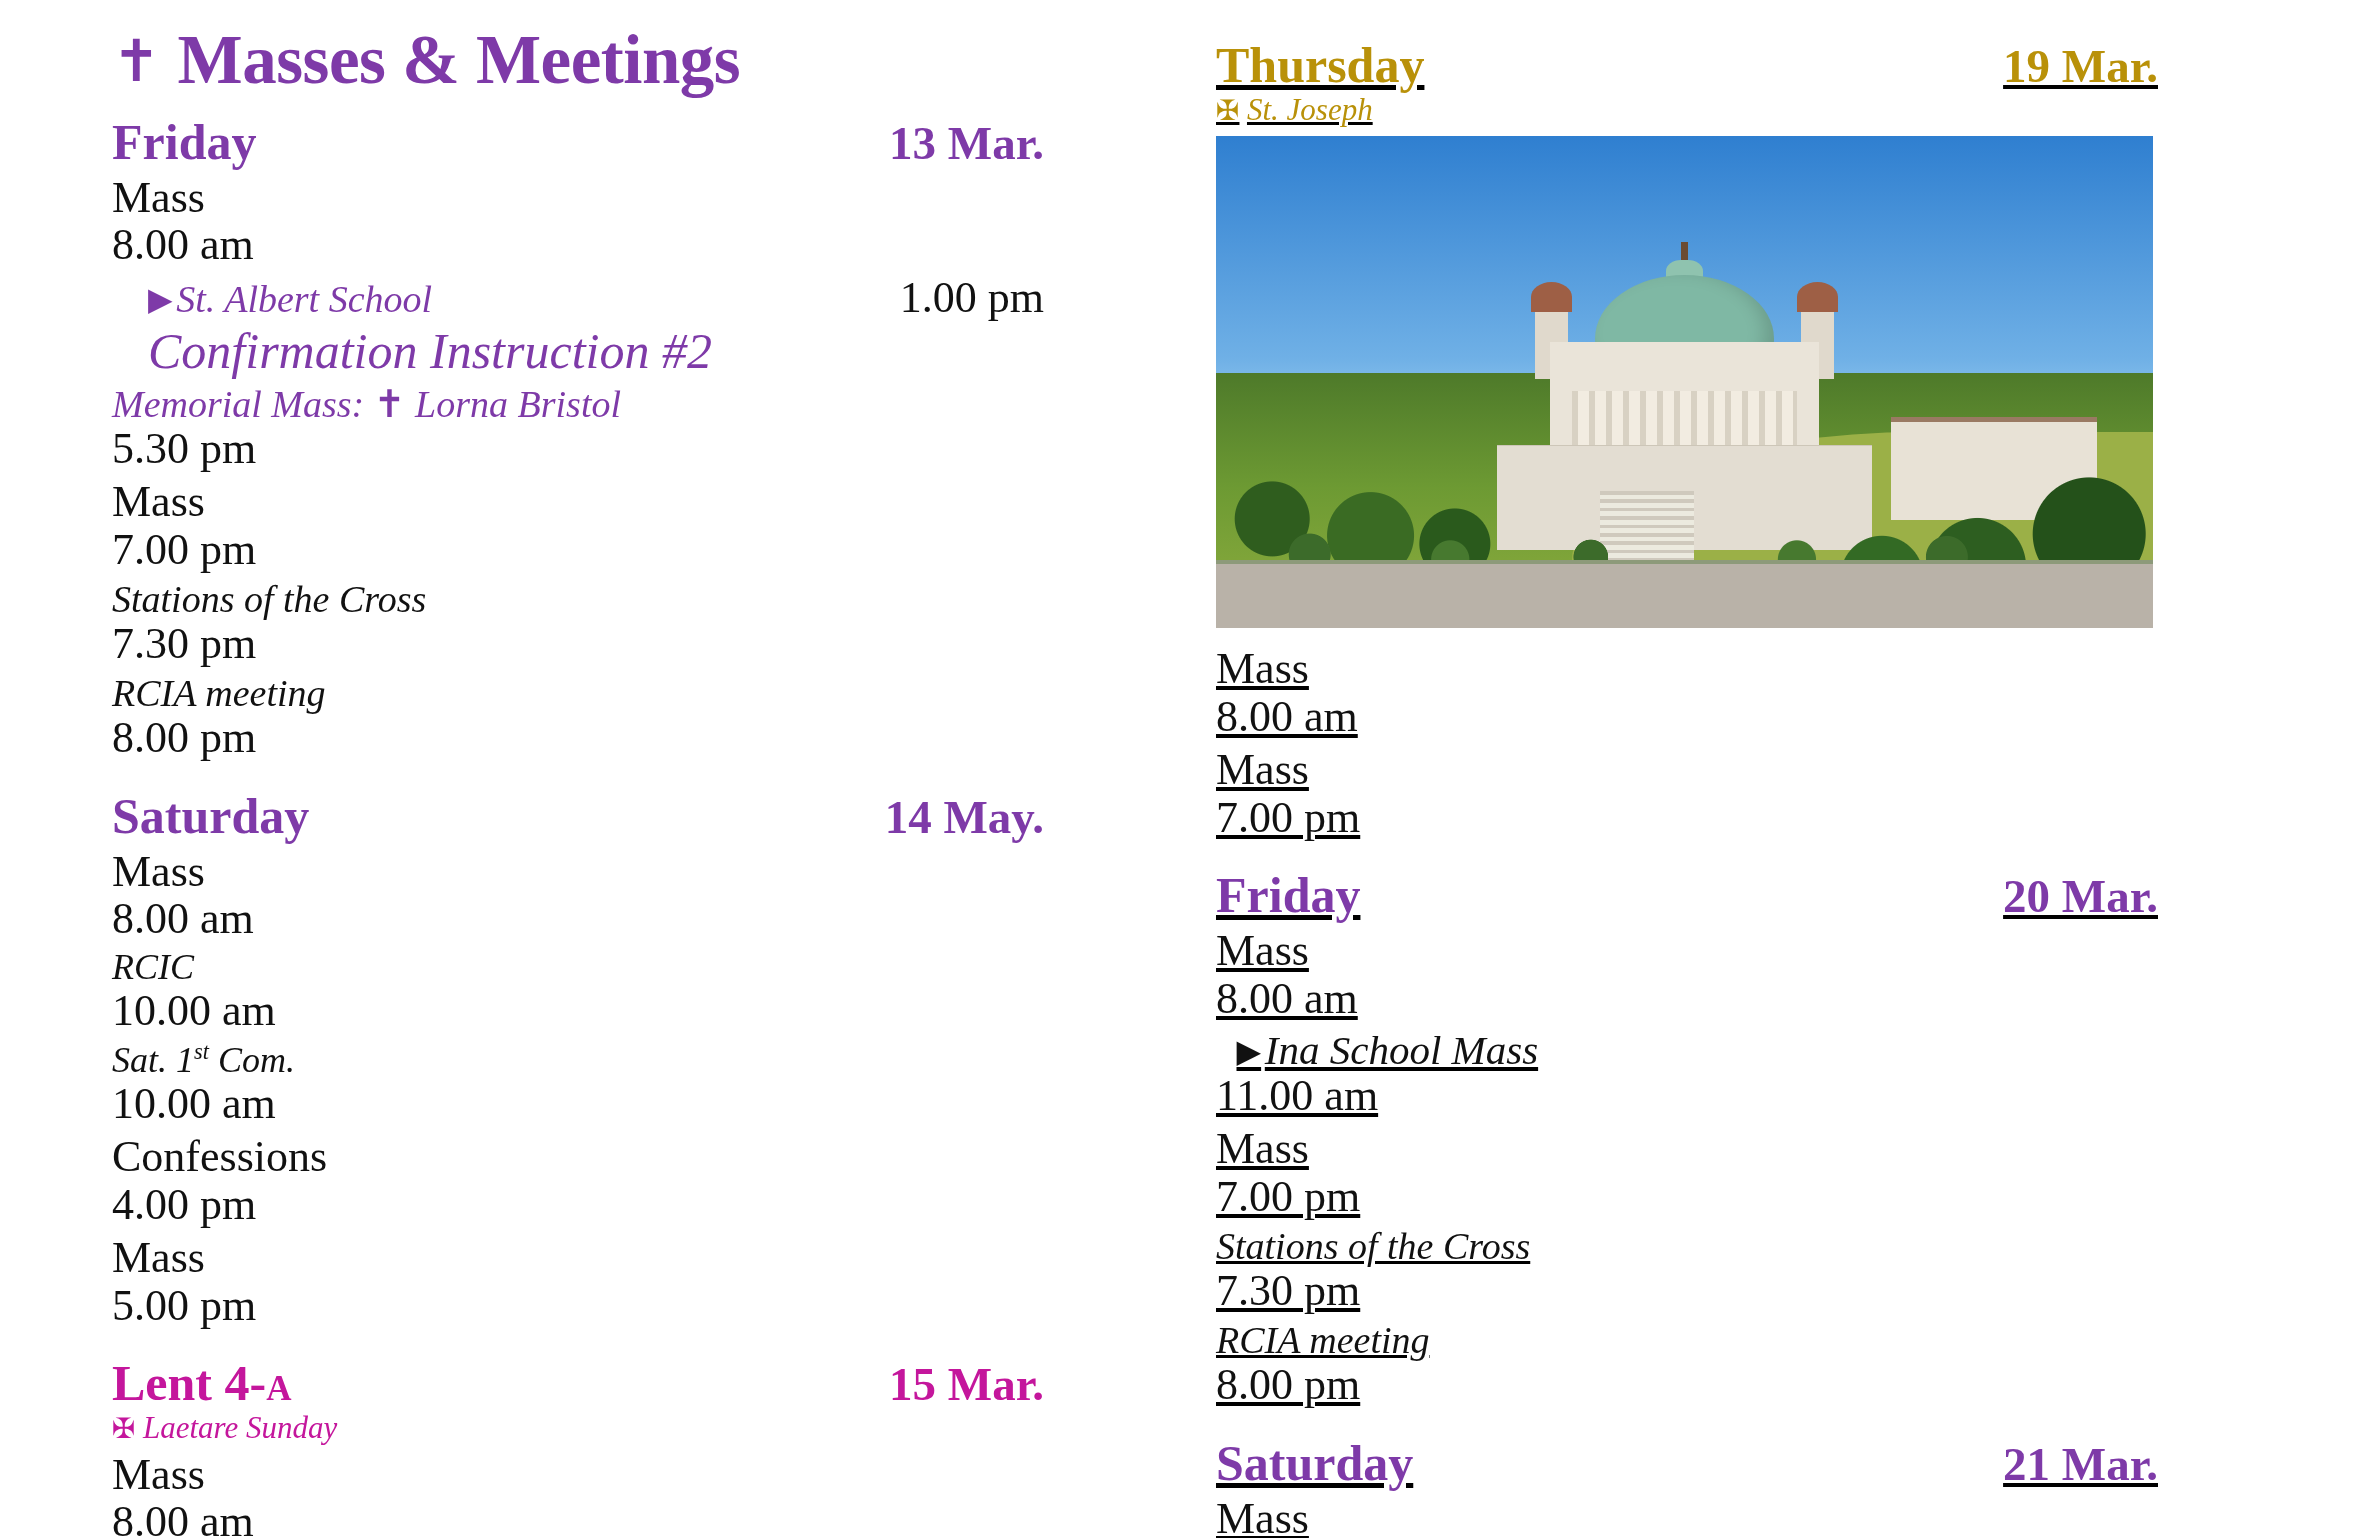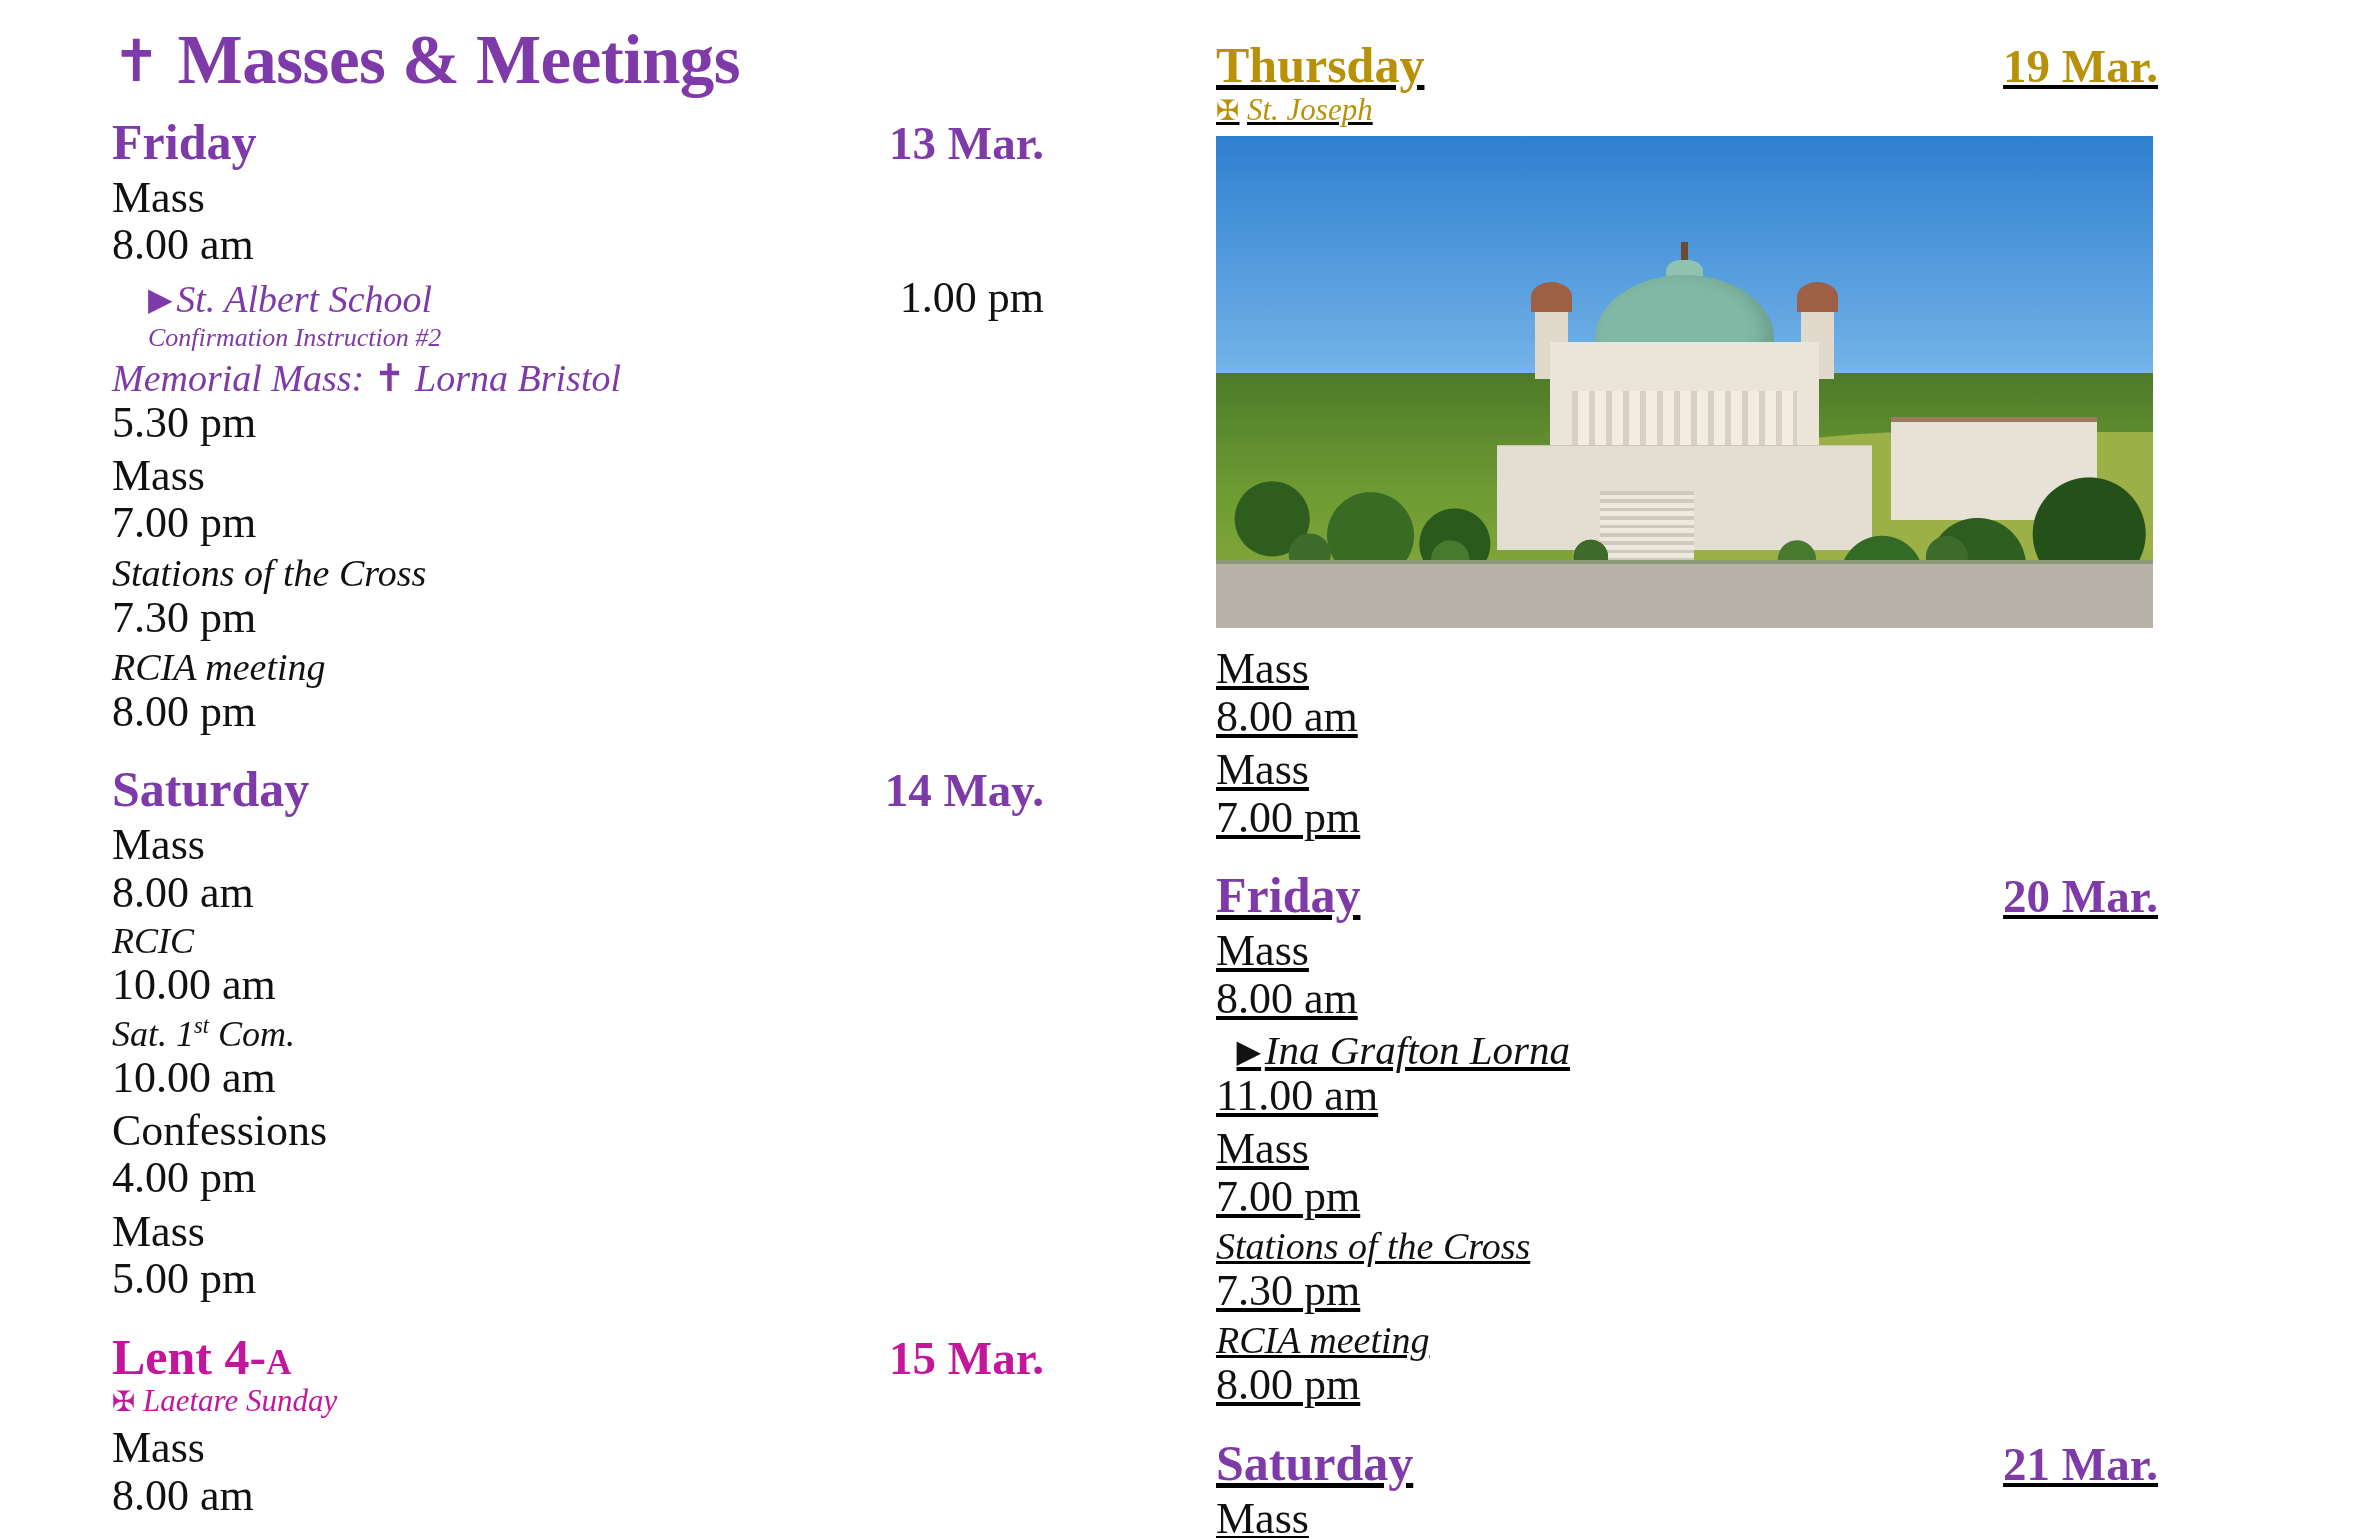--- a/index.html
+++ b/index.html
@@ -130,21 +130,21 @@
     display: block;
     margin-left: 36px;
   }
   .entry.two-line .row1 {
     display: flex;
     justify-content: space-between;
     align-items: baseline;
   }
   .entry.two-line .row2 {
     font-style: italic;
-    font-size: 26px;
+    font-size: 50px;
     color: #7e3aa8;
     line-height: 1.1;
     margin-top: 1.9px;
   }
   .triangle {
     font-family: "DejaVu Sans", sans-serif;
     font-size: 32px;
     font-style: normal;
     margin-right: 3.7px;
     vertical-align: 1.9px;
@@ -449,21 +449,21 @@
       <span class="day-name">Friday</span>
       <span class="day-date">20 Mar.</span>
     </div>
 
     <div class="entry">
       <span class="label">Mass</span>
       <span class="time">8.00 am</span>
     </div>
 
     <div class="entry">
-      <span class="label" style="font-style:italic;font-size:41px;padding-left:20.5px;"><span class="triangle">▶</span><span>Ina Grafton Lorna</span></span>
+      <span class="label" style="font-style:italic;font-size:41px;padding-left:20.5px;"><span class="triangle">▶</span><span>Ina School Mass</span></span>
       <span class="time">11.00 am</span>
     </div>
 
     <div class="entry">
       <span class="label">Mass</span>
       <span class="time">7.00 pm</span>
     </div>
 
     <div class="entry ital">
       <span class="label">Stations of the Cross</span>

